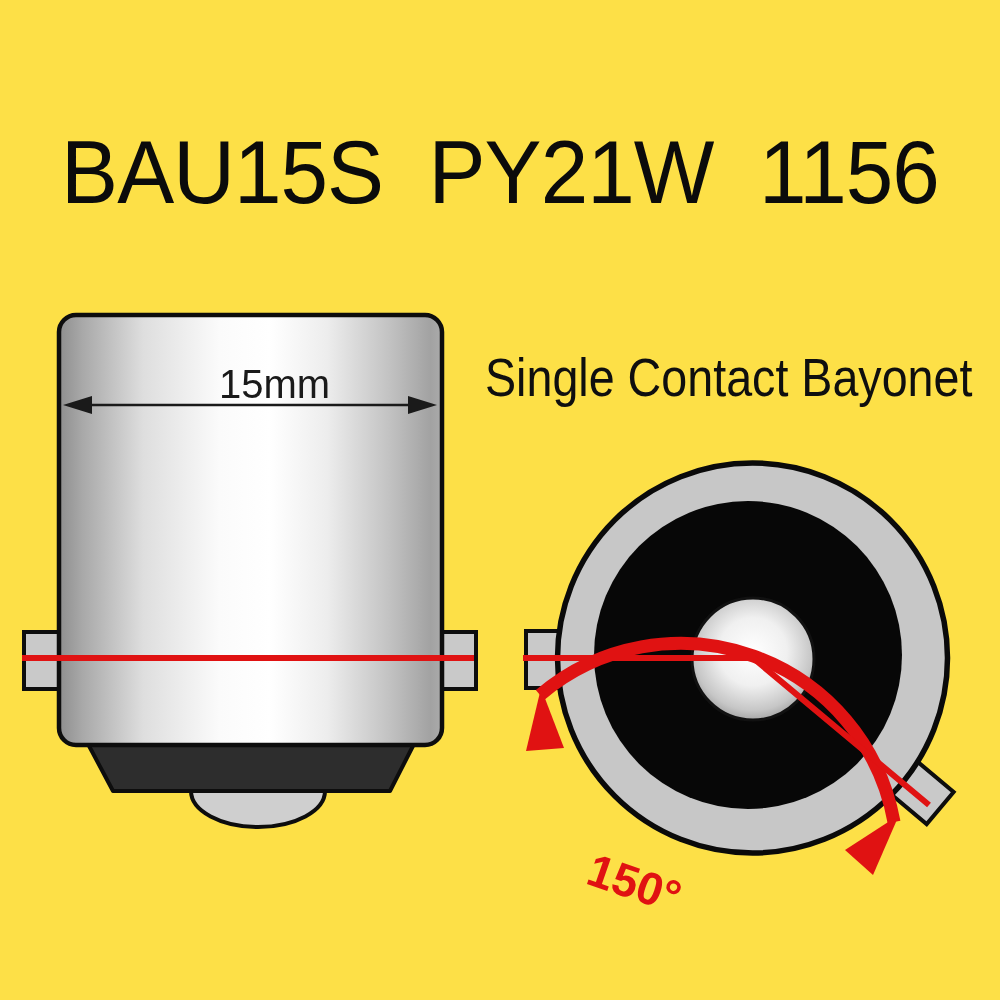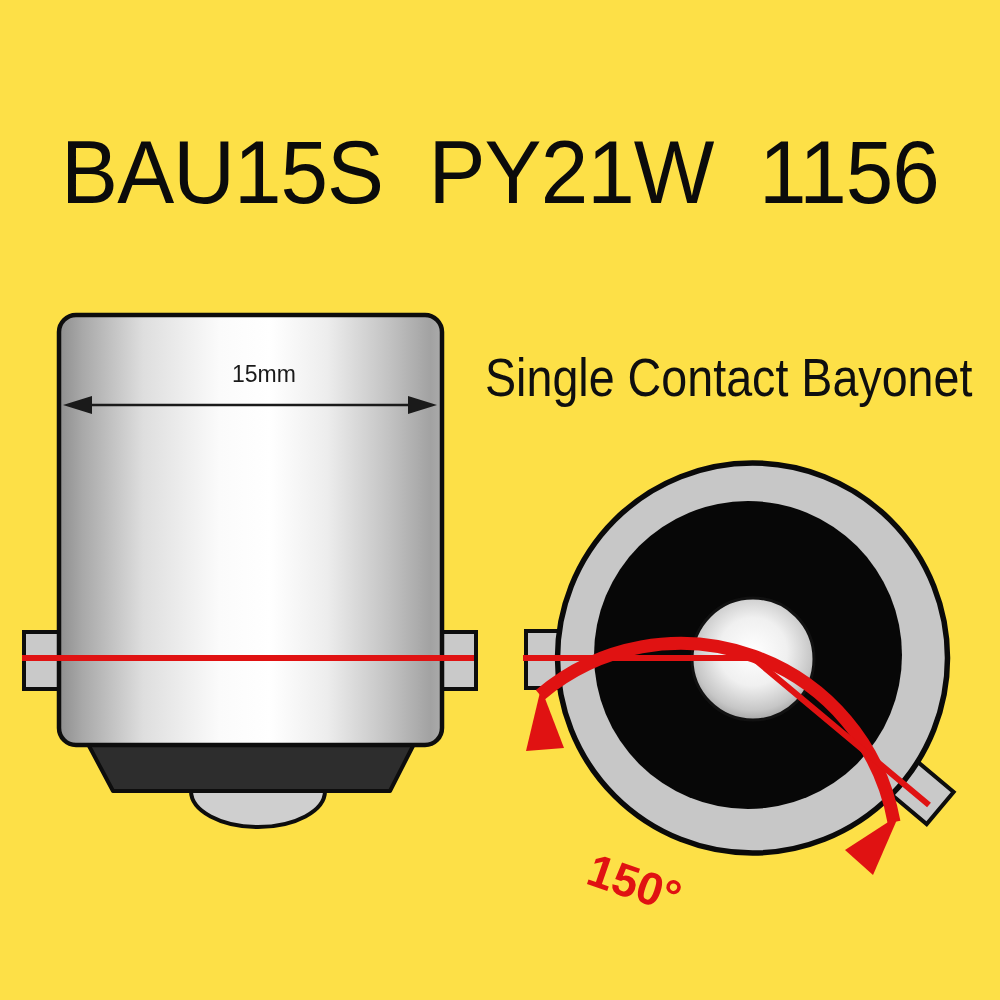--- a/index.html
+++ b/index.html
@@ -7,21 +7,21 @@
     position:relative;width:1000px;height:1000px;background:#fde047;overflow:hidden;
     font-family:"Liberation Sans",sans-serif;
   }
   .stage svg{position:absolute;left:0;top:0;}
   .page-title{
     position:absolute;left:0;top:128px;width:1000px;text-align:center;
     font-size:89px;line-height:1;color:#0b0b0b;white-space:pre;
     letter-spacing:-1px;transform:scaleX(0.96);transform-origin:500px 0;
   }
   .dim-label{
-    position:absolute;left:232px;top:362px;font-size:23px;line-height:1.1;
+    position:absolute;left:219px;top:362px;font-size:40px;line-height:1.1;
     color:#1a1a1a;white-space:pre;
   }
   .front-label{
     position:absolute;left:485px;top:349px;font-size:53px;line-height:1.1;
     color:#0f0f0f;white-space:pre;transform:scaleX(0.88);transform-origin:0 0;
   }
   .angle-label{
     position:absolute;left:597px;top:846px;font-size:46px;line-height:1;
     font-weight:bold;color:#e01212;white-space:pre;
     transform:rotate(19deg);transform-origin:0 0;

